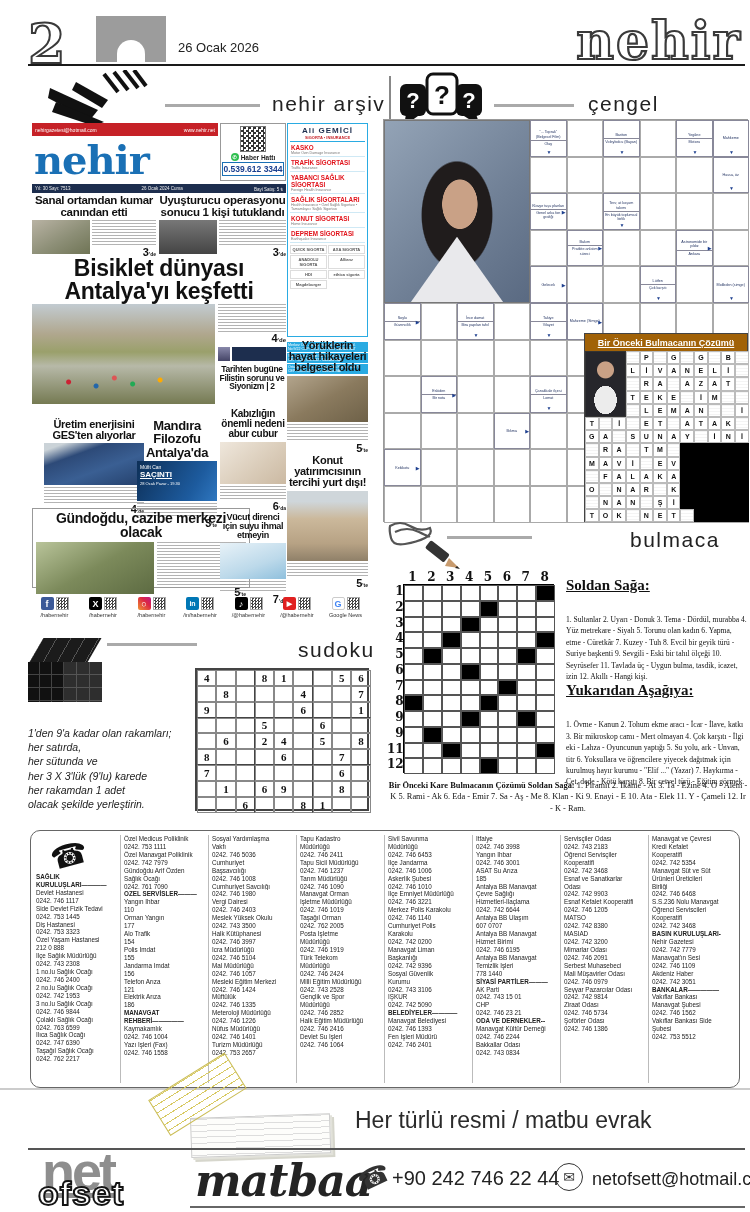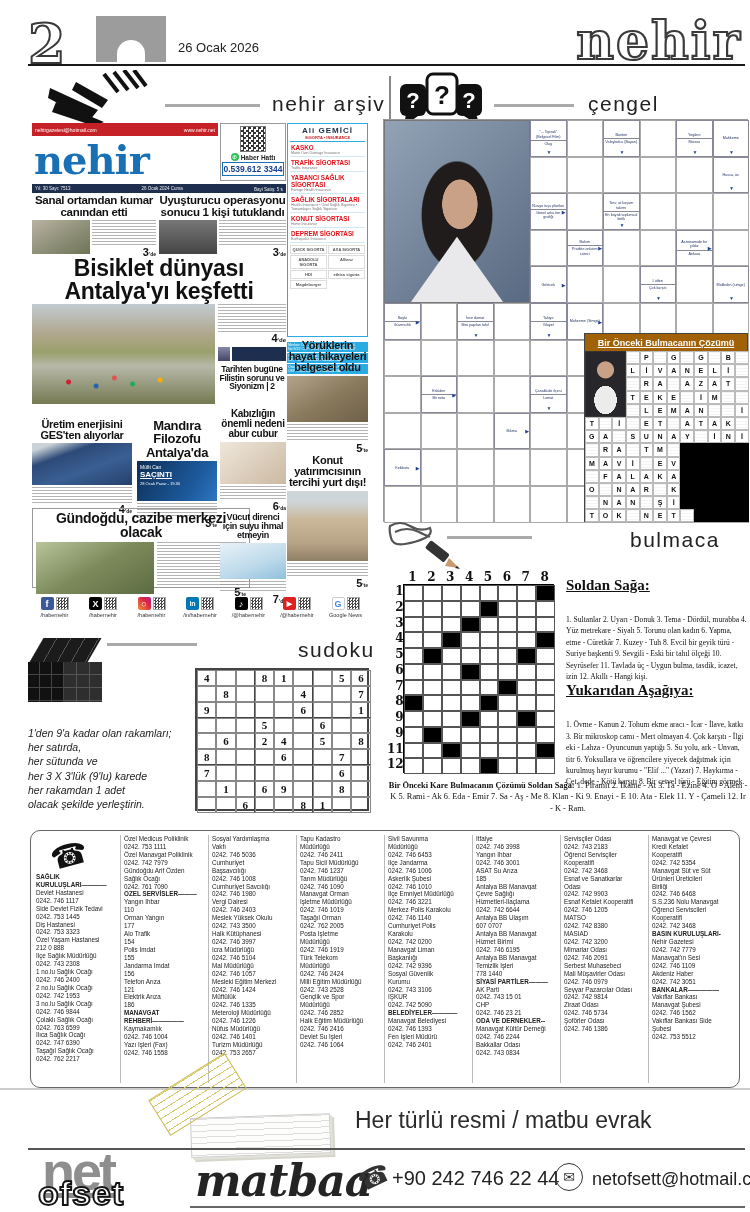--- a/index.html
+++ b/index.html
@@ -43,21 +43,21 @@
      background: radial-gradient(circle at 20% 78%,#c23 2px,transparent 3px),
        radial-gradient(circle at 35% 82%,#26a 2px,transparent 3px),
        radial-gradient(circle at 55% 80%,#2a5 2px,transparent 3px),
        radial-gradient(circle at 70% 76%,#fa0 2px,transparent 3px),
        radial-gradient(circle at 45% 74%,#d55 2px,transparent 3px),
        linear-gradient(180deg,#c2cbd1 0%,#b0a78e 30%,#9aa06b 48%,#b7b9a8 62%,#757a52 100%); }
   .cycletext { left:186px; top:181px; width:68px; }
   .authchip { margin-top:3px; height:14px; display:flex; gap:2px; }
   .authchip .ph { width:12px; height:14px; background:linear-gradient(#88a,#446); }
   .authchip .bar { flex:1; background:#1d2e4e; }
-  .gescol { left:0; top:296px; width:100px; }
+  .gescol { left:12px; top:296px; width:100px; }
   .gesphoto { width:100px; height:42px; background:linear-gradient(160deg,#cbd3d8 10%,#2d4a78 30%,#3a5f93 60%,#24406b 100%); margin-top:2px; }
   .mandiracol { left:105px; top:296px; width:80px; }
   .mandphoto { width:80px; height:40px; background:linear-gradient(120deg,#0d2f57,#1d5b9e 70%,#2f77c0); color:#fff; padding:3px; margin-top:2px; }
   .mandphoto .l1 { font-size:5px; }
   .mandphoto .l2 { font-size:8px; font-weight:bold;text-decoration:underline; }
   .mandphoto .l3 { font-size:4px; margin-top:2px; }
   .kabizcol { left:188px; top:278px; width:66px;margin-top:8px; }
   .kabizphoto { width:66px; height:42px; background:linear-gradient(140deg,#efe7dc,#d9cbb8 60%,#cbb9a2); margin-top:2px; }
   .gunbox { left:0; top:385px; width:218px; height:80px; border:1px solid #999; padding:2px 3px; }
   .gunrow { display:flex; gap:3px; margin-top:2px; }

